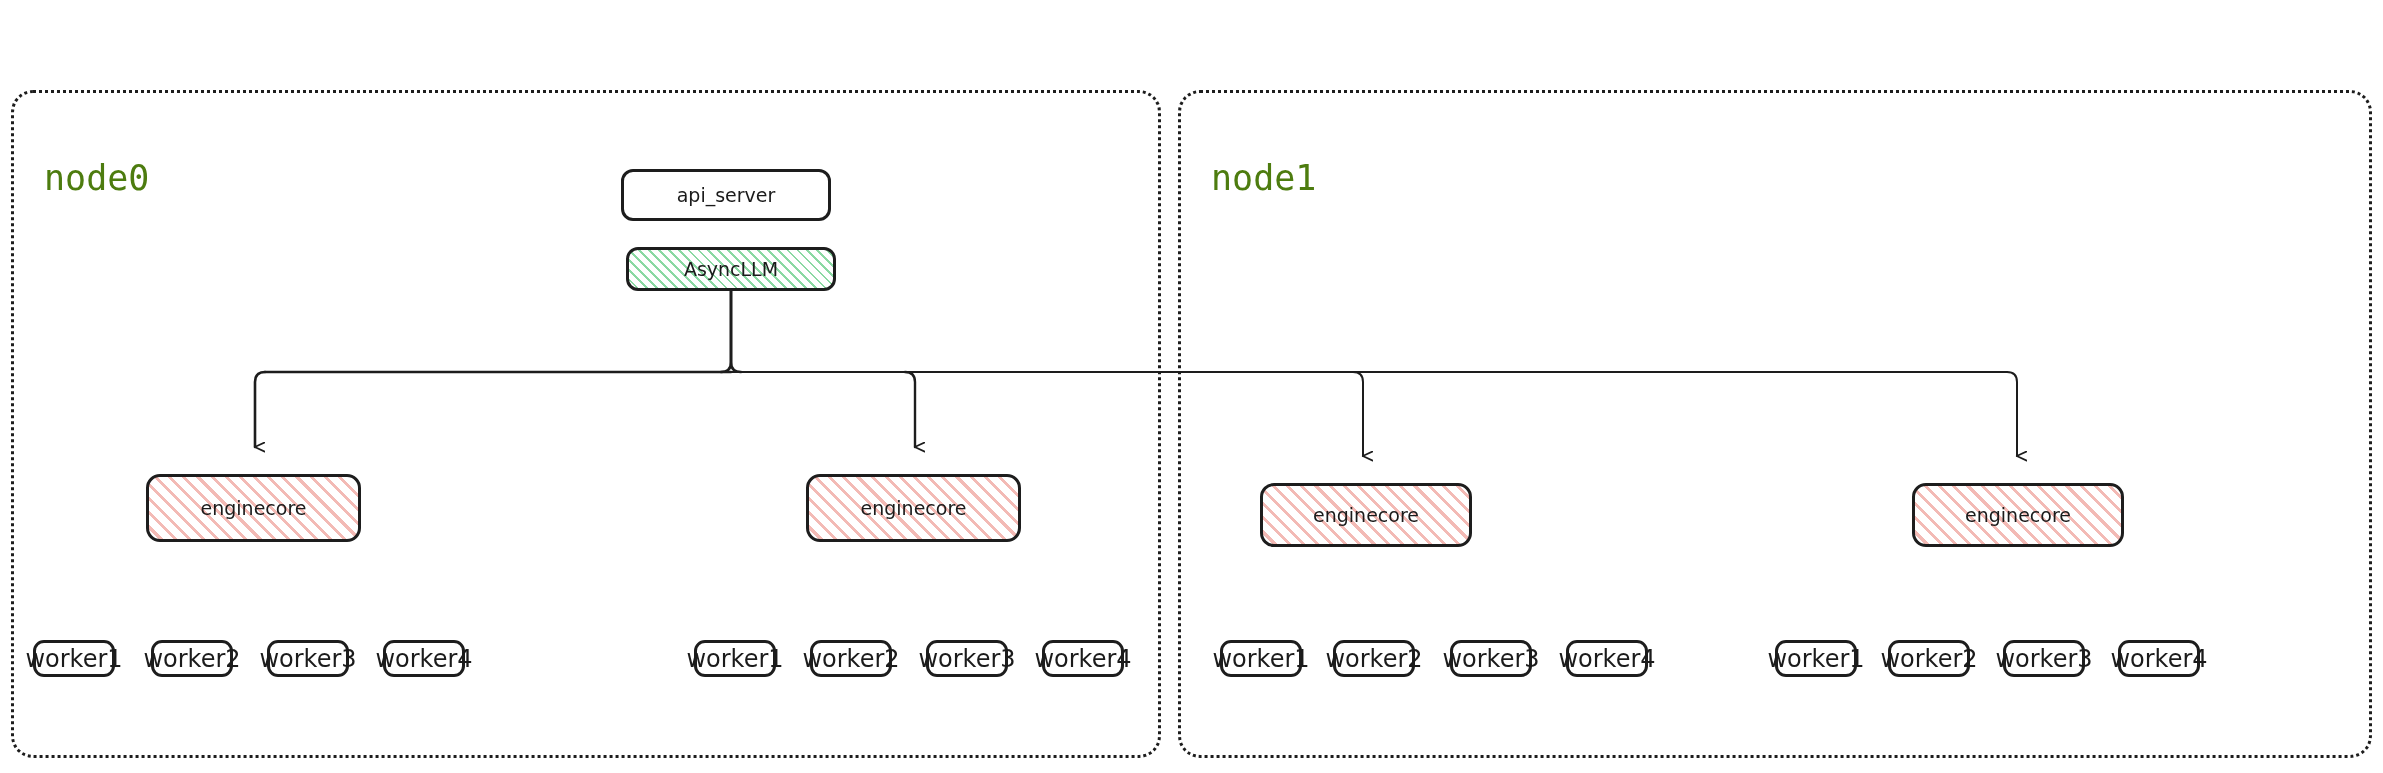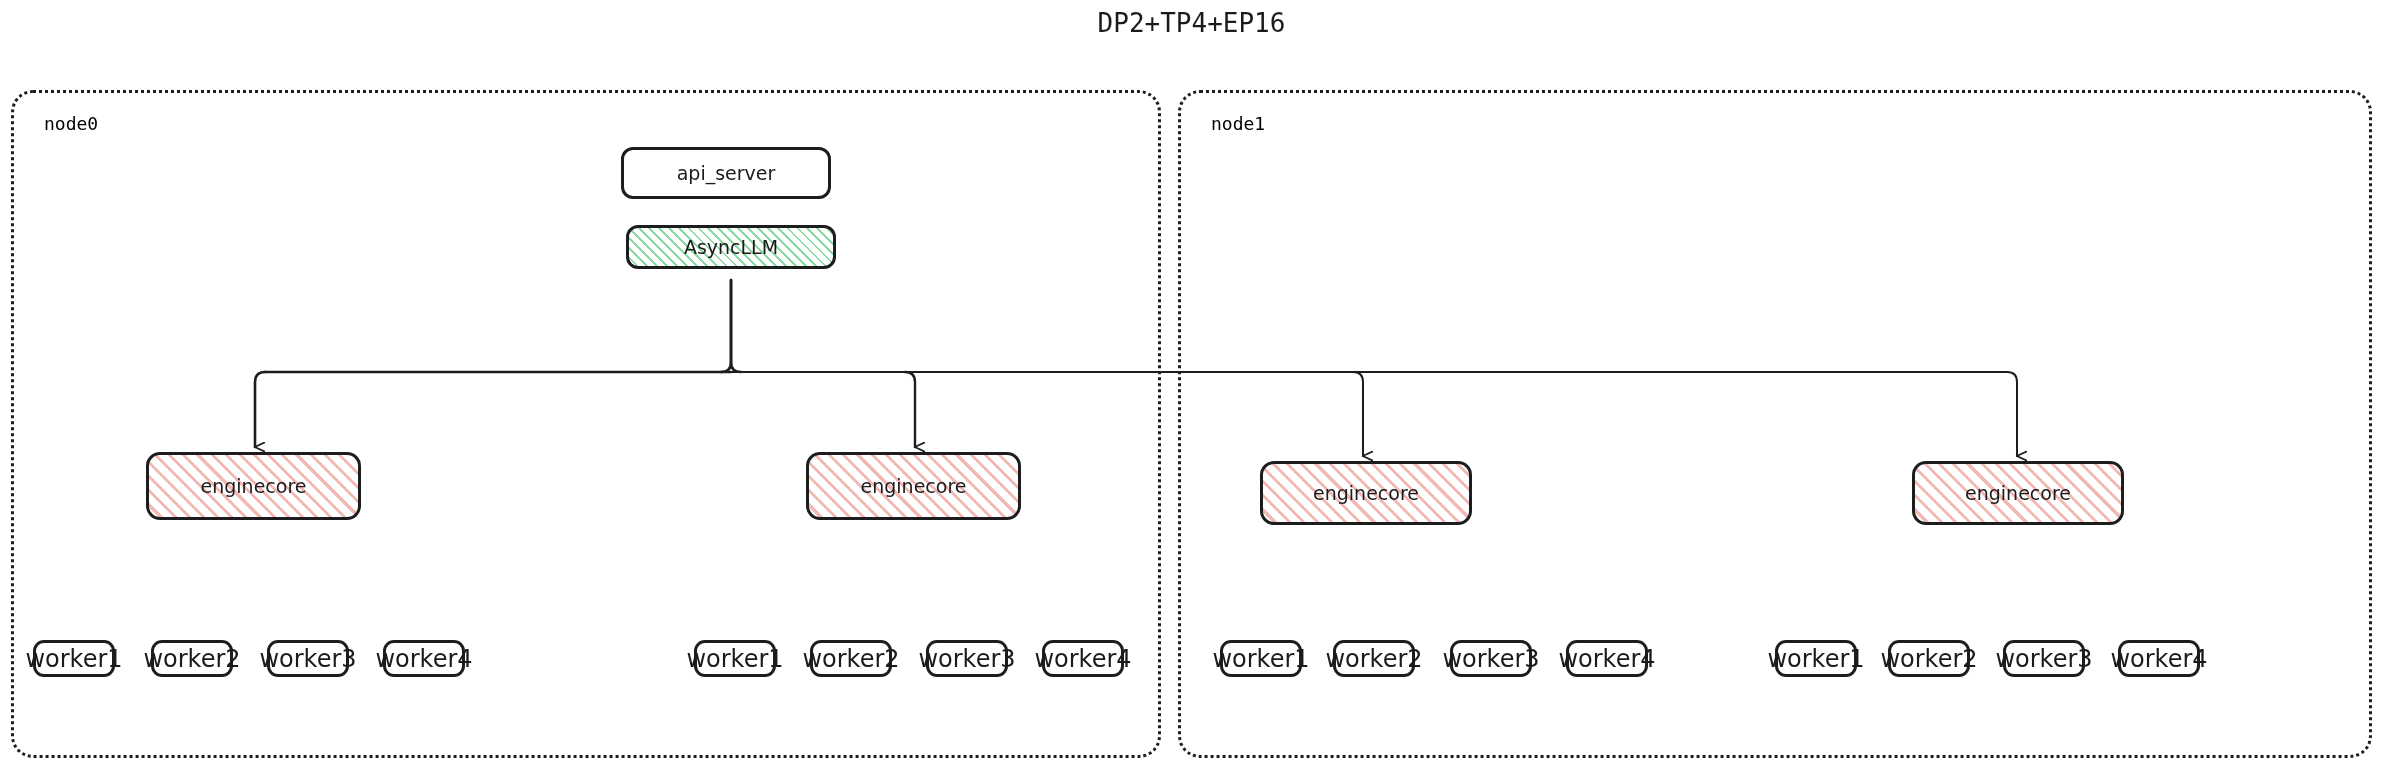--- a/index.html
+++ b/index.html
@@ -38,34 +38,36 @@
   .node-frame {
     position: absolute;
     border: 3px dotted #1d1d1d;
     border-radius: 22px;
     box-sizing: border-box;
     background: transparent;
   }
   .node-label {
     position: absolute;
     font-family: "DejaVu Sans Mono", monospace;
-    font-size: 18px;
-    color: #000000;
+    font-size: 35px;
+    color: #4d7c0f;
+    margin-top: 45px;
   }
   .box {
     position: absolute;
     box-sizing: border-box;
     border: 3px solid #1d1d1d;
     background: #ffffff;
     display: flex;
     align-items: center;
     justify-content: center;
     font-size: 19px;
     color: #1b1b1b;
     border-radius: 10px;
+    margin-top: 22px;
   }
   .box-plain {
     border-radius: 12px;
   }
   .box-green {
     border-radius: 12px;
     background-color: #ffffff;
     background-image: repeating-linear-gradient(
         45deg,
         #ffffff 0px, #ffffff 5px,
@@ -96,21 +98,20 @@
     color: #1b1b1b;
     height: 37px;
   }
   .lbl { pointer-events: none; }
 </style>
 </head>
 <body>
 
 <div id="canvas">
 
-  <div class="title">DP2+TP4+EP16</div>
 
   <div class="node-frame" style="left:11px; top:90px; width:1150px; height:668px;"></div>
   <div class="node-label" style="left:44px; top:113px;">node0</div>
 
   <div class="node-frame" style="left:1178px; top:90px; width:1194px; height:668px;"></div>
   <div class="node-label" style="left:1211px; top:113px;">node1</div>
 
   <svg id="svg-layer" viewBox="0 0 2383 773" xmlns="http://www.w3.org/2000/svg">
     <defs>
       <marker id="ah" markerWidth="13" markerHeight="13" refX="5.2" refY="10.4" orient="auto" markerUnits="userSpaceOnUse">

